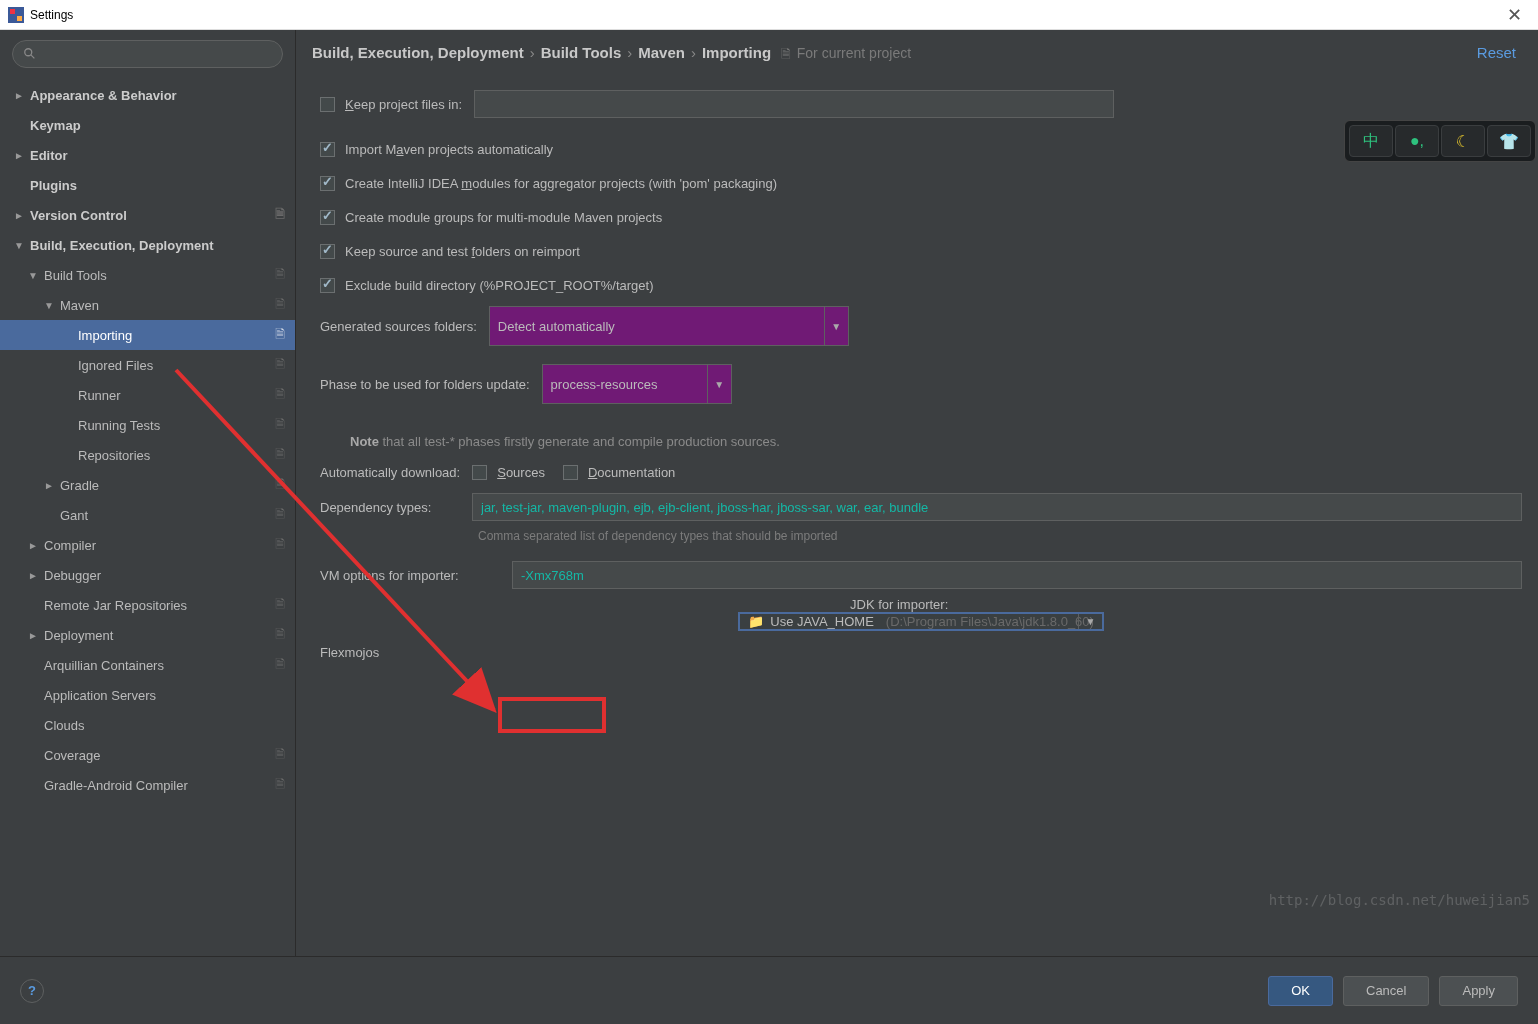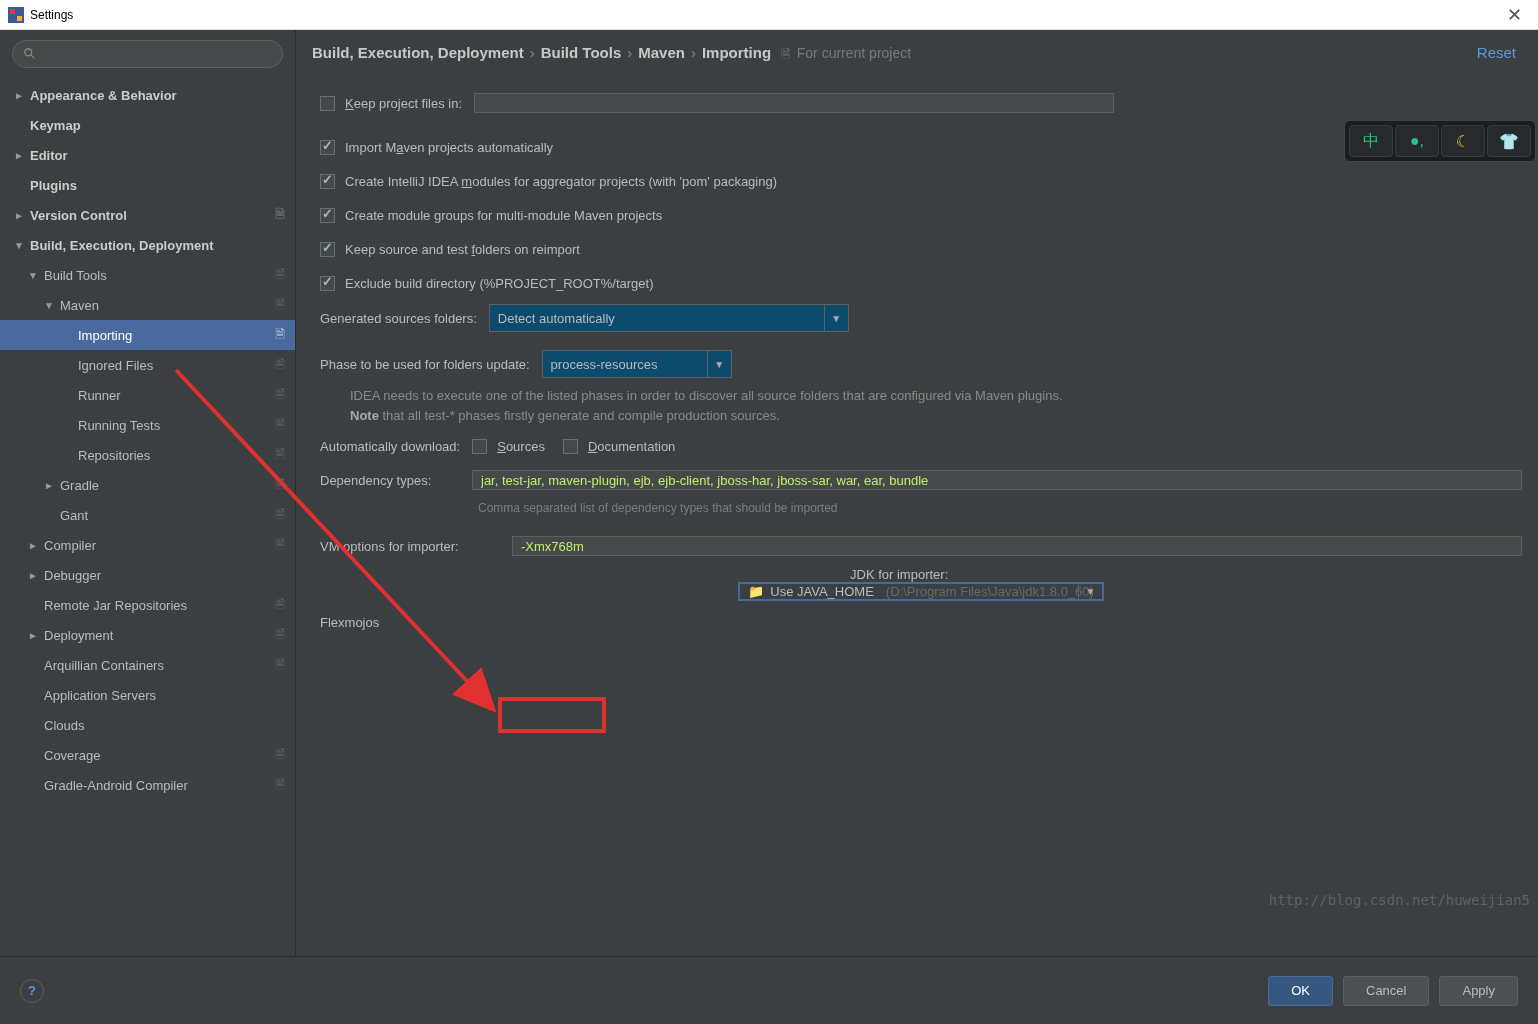--- a/index.html
+++ b/index.html
@@ -42,23 +42,23 @@
 .reset { position: absolute; right: 22px; top: 14px; color: #5a9be0; font-size: 15px; cursor: pointer; }
 
 .form { padding: 10px 16px 10px 24px; overflow-y: auto; flex: 1; }
 .row { display: flex; align-items: center; margin: 8px 0; min-height: 26px; }
 .row.gap { margin-top: 18px; }
 .chk { width: 15px; height: 15px; background: #43494a; border: 1px solid #6b6f70; margin-right: 10px; position: relative; flex-shrink: 0; }
 .chk.checked::after { content: "✓"; position: absolute; left: 1px; top: -3px; color: #a0b8c8; font-size: 13px; font-weight: bold; }
 .row label { color: #bbbbbb; }
 .row label .ul { text-decoration: underline; }
 .row .label-left { color: #bbbbbb; margin-right: 12px; }
-.textfield { background: #45494a; border: 1px solid #5e6060; height: 20px; color: #bef264; padding: 0 8px; font-size: 13px; }
+.textfield { background: #45494a; border: 1px solid #5e6060; height: 28px; color: #14b8a6; padding: 0 8px; font-size: 13px; }
 .textfield.long { flex: 1; }
-.select { background: #0c4a6e; border: 1px solid #5e6060; height: 28px; color: #bbb; padding: 0 8px; display: flex; align-items: center; position: relative; }
+.select { background: #701a75; border: 1px solid #5e6060; height: 40px; color: #bbb; padding: 0 8px; display: flex; align-items: center; position: relative; }
 .select .s-arrow { position: absolute; right: 0; top: 0; width: 24px; height: 100%; border-left: 1px solid #5e6060; display: flex; align-items: center; justify-content: center; font-size: 10px; color: #aaa; }
 .note { color: #8a8a8a; font-size: 13px; margin: 6px 0 8px 30px; line-height: 1.5; }
 .note b { color: #a8a8a8; }
 .section-label { color: #bbbbbb; margin-top: 14px; margin-bottom: 6px; }
 .hint { color: #7c7c7c; font-size: 12px; margin-left: 158px; margin-top: 4px; }
 
 .jdk-select { flex: 1; background: #3a3f41; border: 2px solid #4a6a9d; height: 30px; display: flex; align-items: center; padding: 0 8px; position: relative; }
 .jdk-select .fold-icn { color: #5a9be0; margin-right: 6px; }
 .jdk-select .val { color: #bbbbbb; }
 .jdk-select .hintval { color: #6a6a6a; margin-left: 12px; }
@@ -282,21 +282,21 @@
       </div>
 
       <div class="row gap">
         <span class="label-left">Phase to be <span class="ul">u</span>sed for folders update:</span>
         <div class="select" style="width:190px;">
           <span>process-resources</span>
           <span class="s-arrow">▼</span>
         </div>
       </div>
       <div class="note">
-        <span>IDEA needs to execute one of the listed phases in order to discover all source folders that are configured via Maven plugins.</span><br>
+        <br>
         <b>Note</b><span> that all test-* phases firstly generate and compile production sources.</span>
       </div>
 
       <div class="row">
         <span class="label-left">Automatically download:</span>
         <span class="chk"></span>
         <label><span class="ul">S</span>ources</label>
         <span style="width:18px;"></span>
         <span class="chk"></span>
         <label><span class="ul">D</span>ocumentation</label>

